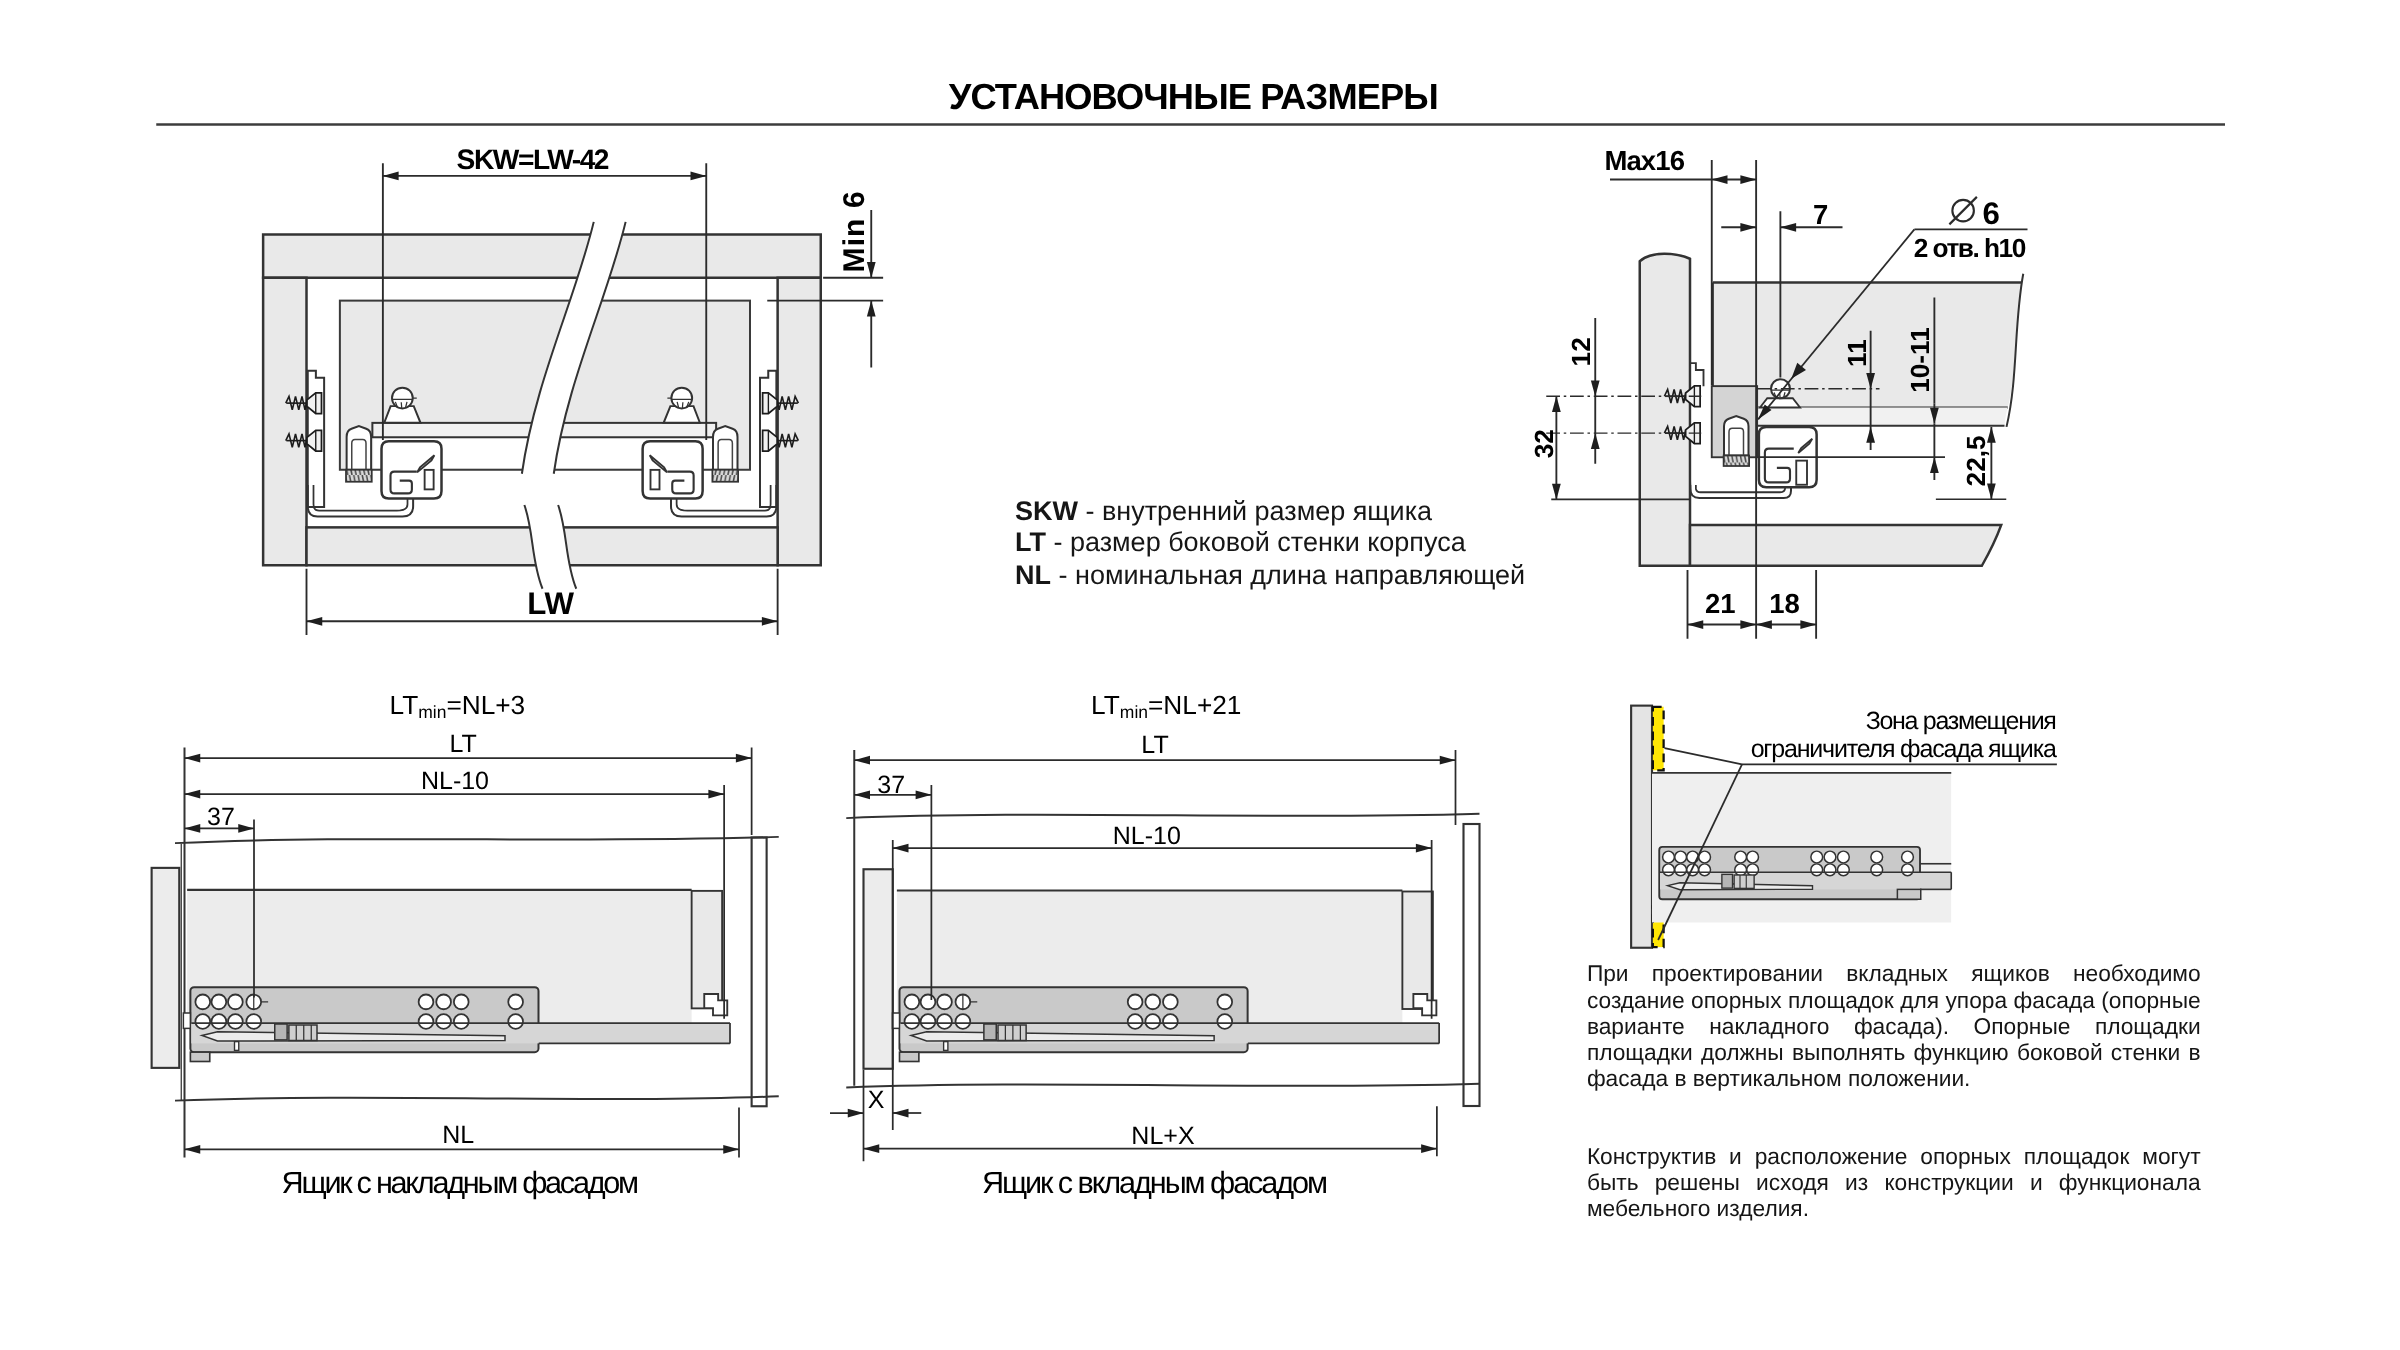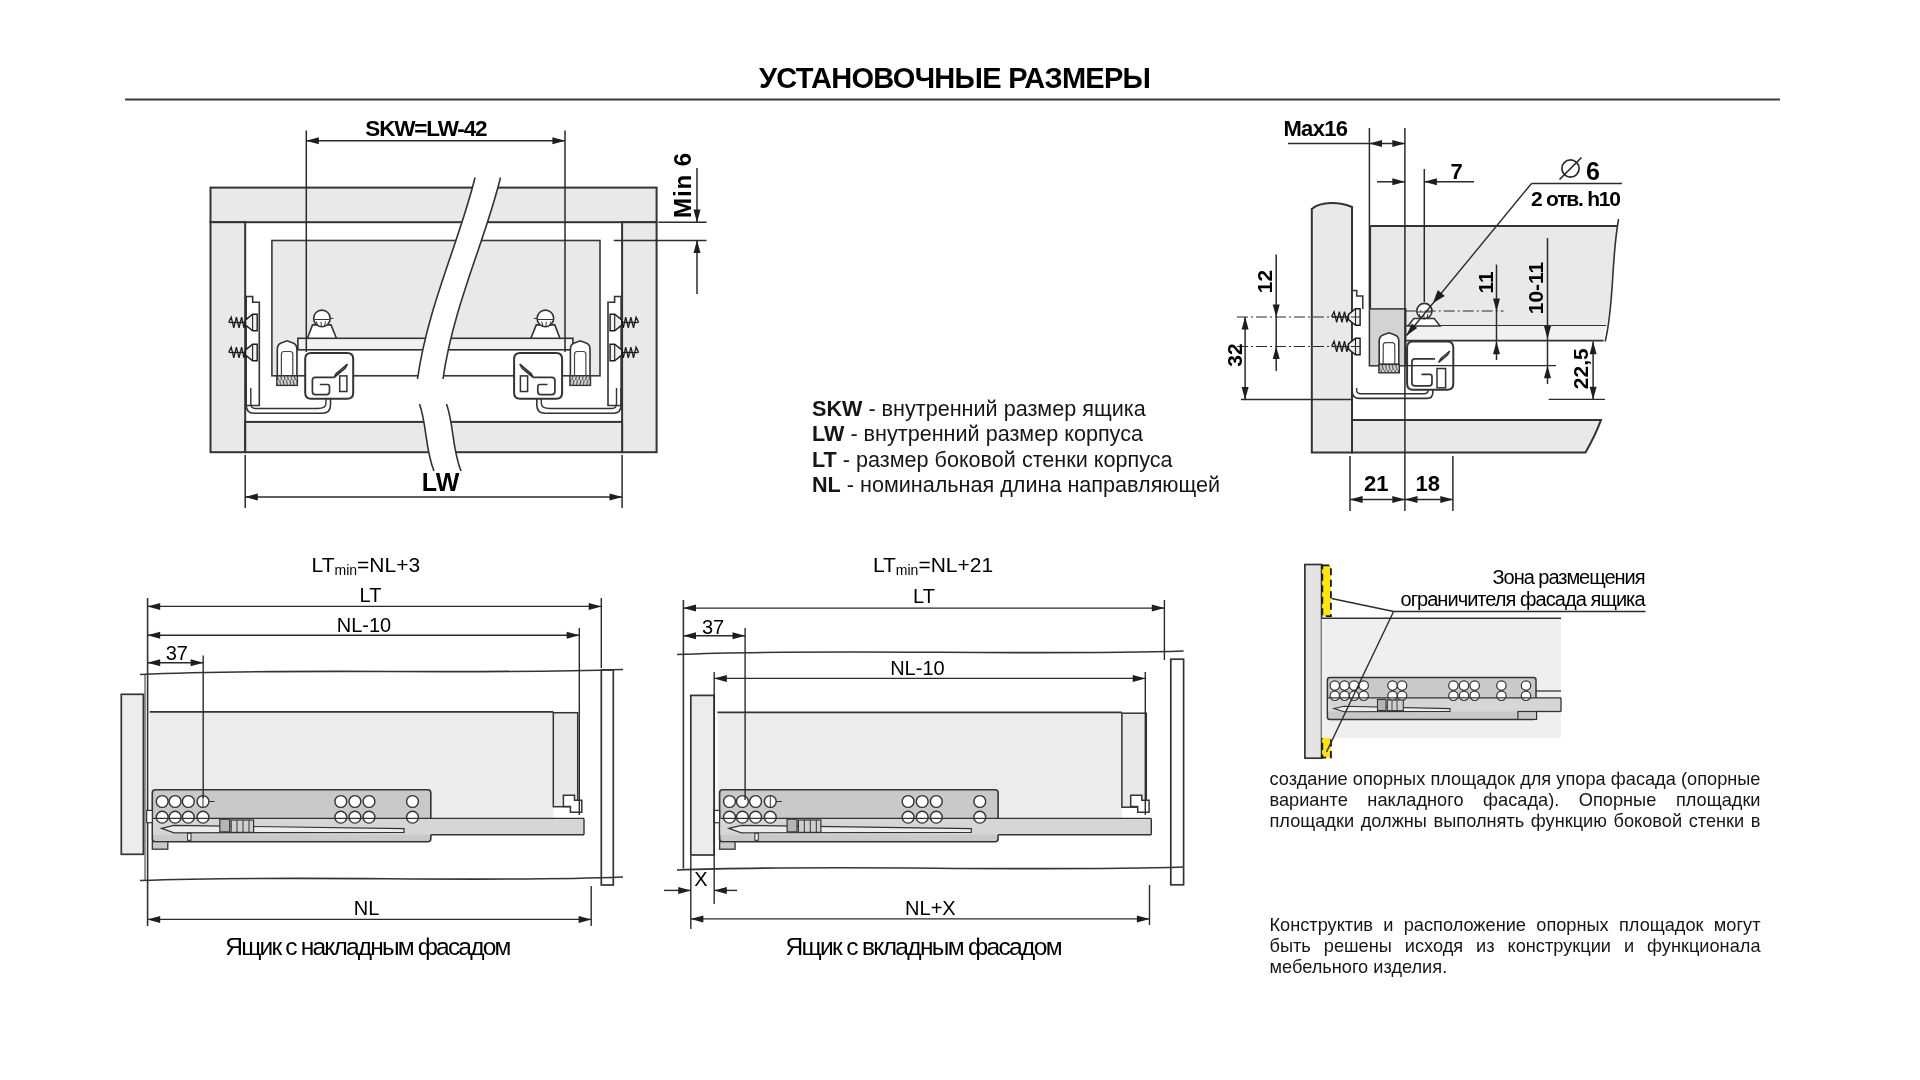--- a/index.html
+++ b/index.html
@@ -420,28 +420,29 @@
 <line x1="1393.6" y1="611.5" x2="1326.5" y2="752"></line>
 </g>
 
 <text x="1645.5" y="583.6" text-anchor="end" font-size="20" textLength="153">Зона размещения</text>
 <text x="1645.5" y="605.9" text-anchor="end" font-size="20" textLength="245">ограничителя фасада ящика</text>
 
 </svg>
 
 <div class="abs" style="left:812px;top:395.5px;font-size:21.6px;line-height:25.5px;white-space:nowrap">
 <div><b>SKW</b> - внутренний размер ящика</div>
-<div><b>LW</b> - внутренний размер корпуса</div>
 <div><b>LT</b> - размер боковой стенки корпуса</div>
 <div><b>NL</b> - номинальная длина направляющей</div>
 </div>
 
 <div class="abs" style="left:1269.5px;top:768.7px;width:491px;font-size:18.2px;line-height:21px">
+<div class="jl">При проектировании вкладных ящиков необходимо</div>
 <div class="jl">создание опорных площадок для упора фасада (опорные</div>
 <div class="jl">варианте накладного фасада). Опорные площадки</div>
 <div class="jl">площадки должны выполнять функцию боковой стенки в</div>
+<div>фасада в вертикальном положении.</div>
 </div>
 
 <div class="abs" style="left:1269.5px;top:914.9px;width:491px;font-size:18.2px;line-height:21px">
 <div class="jl">Конструктив и расположение опорных площадок могут</div>
 <div class="jl">быть решены исходя из конструкции и функционала</div>
 <div>мебельного изделия.</div>
 </div>
 
 </body></html>

